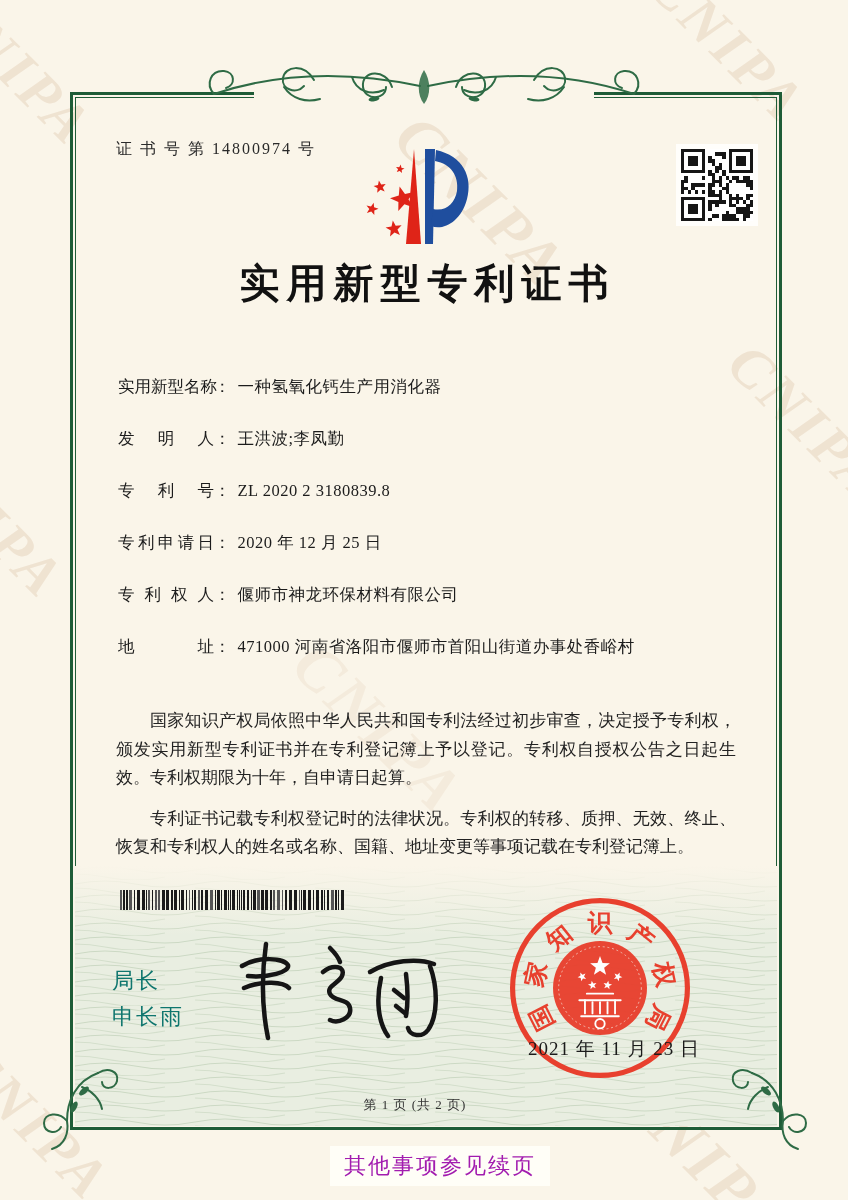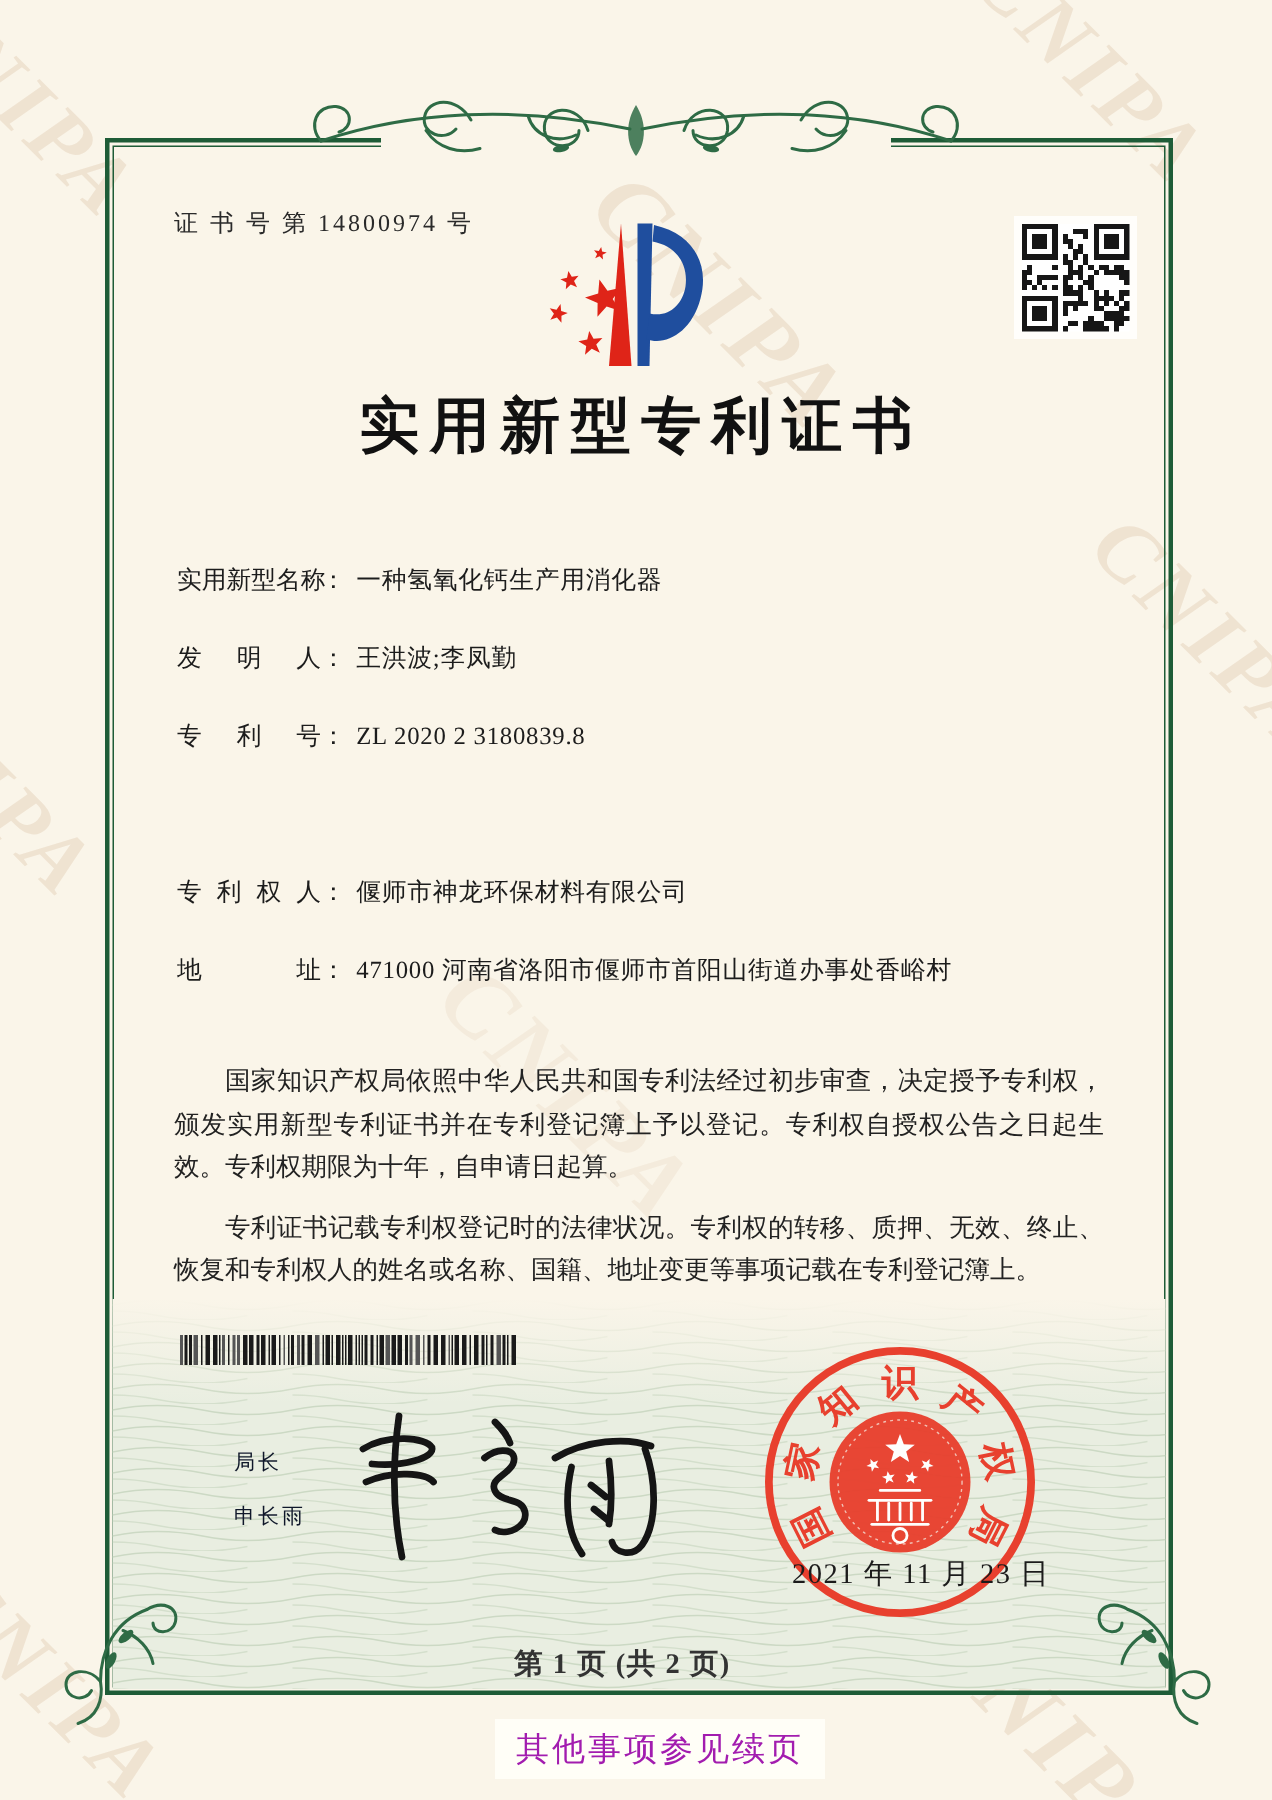--- a/index.html
+++ b/index.html
@@ -37,25 +37,25 @@
   .flabel{display:inline-block; width:96px; text-align:justify; text-align-last:justify; vertical-align:bottom;margin-top:19px;}
   .fcolon{margin-right:7px;}
   .fvalue{letter-spacing:.5px;}
   .field-right{position:absolute; left:322px; top:0;}
   
   .body-text{position:absolute; left:104px; top:695px; width:644px; font-size:17px; line-height:28.5px; color:#222;}
   .body-text p{margin:12px; text-indent:2em; text-align:justify;}
   
   .qr-box{position:absolute; left:676px; top:144px; background:#fffefb; padding:5px;}
   
-  .sig-label{position:absolute; font-family:"Liberation Sans","DejaVu Sans",sans-serif; font-size:14px; color:#0f172a; letter-spacing:2px;margin-left:44px;}
+  .sig-label{position:absolute; font-family:"Liberation Sans","DejaVu Sans",sans-serif; font-size:22px; color:#0f766e; letter-spacing:2px;}
   
   .seal-date{position:absolute; left:528px; top:1036px; font-size:19px; letter-spacing:1px; color:#1b1b1b; white-space:nowrap;}
   
-  .page-no{position:absolute; left:70px; top:1096px; width:690px; text-align:center; font-size:19px; letter-spacing:1px; color:#333;font-weight:bold;}
+  .page-no{position:absolute; left:70px; top:1096px; width:690px; text-align:center; font-size:13px; letter-spacing:1px; color:#333;}
   .cont-note{
     position:absolute; left:330px; top:1146px; background:#fffef7; padding:5px 14px;
     font-size:22px; letter-spacing:2px; color:#a21caf;
   }
   svg{display:block;}
 </style>
 </head>
 <body>
 
 <div class="page">
@@ -272,20 +272,23 @@
 
   <div class="field" style="top:357px">
     <span class="flabel">实用新型名称</span><span class="fcolon">：</span><span class="fvalue">一种氢氧化钙生产用消化器</span>
   </div>
   <div class="field" style="top:409px">
     <span class="flabel">发明人</span><span class="fcolon">：</span><span class="fvalue">王洪波;李凤勤</span>
   </div>
   <div class="field" style="top:461px">
     <span class="flabel">专利号</span><span class="fcolon">：</span><span class="fvalue">ZL 2020 2 3180839.8</span>
   </div>
+  <div class="field" style="top:513px">
+    <span class="flabel">专利申请日</span><span class="fcolon">：</span><span class="fvalue">2020 年 12 月 25 日</span>
+  </div>
   <div class="field" style="top:565px">
     <span class="flabel">专利权人</span><span class="fcolon">：</span><span class="fvalue">偃师市神龙环保材料有限公司</span>
   </div>
   <div class="field" style="top:617px">
     <span class="flabel">地址</span><span class="fcolon">：</span><span class="fvalue">471000 河南省洛阳市偃师市首阳山街道办事处香峪村</span>
   </div>
 
   <div class="body-text">
     <p>国家知识产权局依照中华人民共和国专利法经过初步审查，决定授予专利权，颁发实用新型专利证书并在专利登记簿上予以登记。专利权自授权公告之日起生效。专利权期限为十年，自申请日起算。</p>
     <p>专利证书记载专利权登记时的法律状况。专利权的转移、质押、无效、终止、恢复和专利权人的姓名或名称、国籍、地址变更等事项记载在专利登记簿上。</p>

